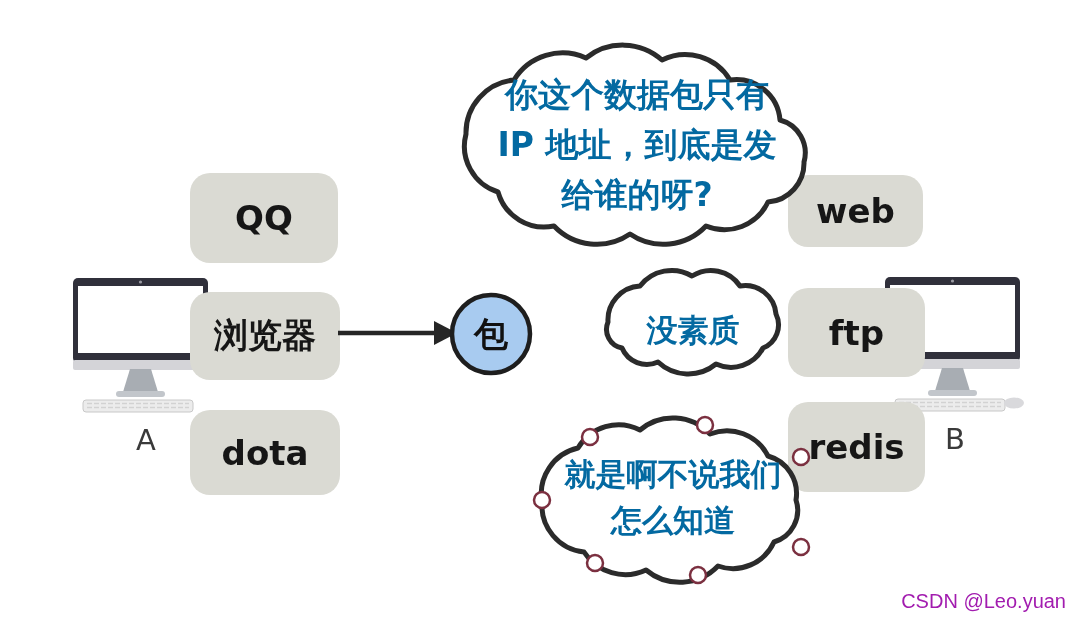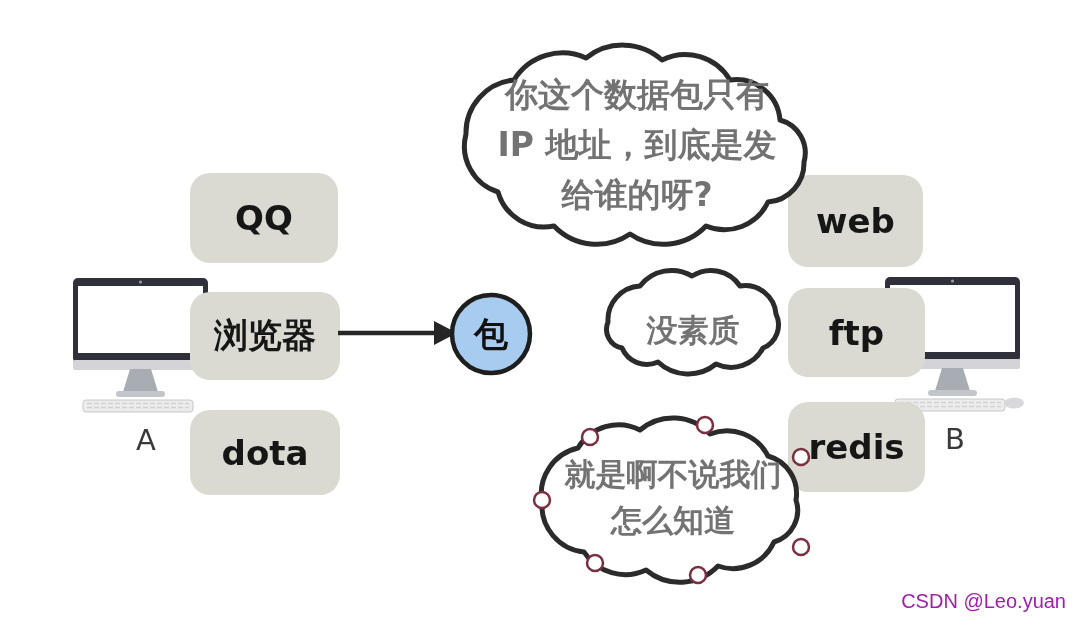--- a/index.html
+++ b/index.html
@@ -21,21 +21,21 @@
     align-items: center;
     justify-content: center;
     font-size: 34px;
     font-weight: 600;
     color: #161616;
     z-index: 2;
   }
   .box-qq     { left: 190px; top: 173px; width: 148px; height: 90px; }
   .box-browser{ left: 190px; top: 292px; width: 150px; height: 88px; }
   .box-dota   { left: 190px; top: 410px; width: 150px; height: 85px; text-align: center; }
-  .box-web    { left: 788px; top: 175px; width: 135px; height: 92px; }
+  .box-web    { left: 788px; top: 175px; width: 135px; height: 72px; }
   .box-ftp    { left: 788px; top: 288px; width: 137px; height: 89px; }
   .box-redis  { left: 788px; top: 402px; width: 137px; height: 90px; }
 
   .computer-svg { position: absolute; z-index: 1; overflow: visible; }
   .computer-a { left: 60px;  top: 272px; }
   .computer-b { left: 872px; top: 271px; }
 
   .host-label {
     position: absolute;
     transform: translate(-50%, -50%);
@@ -58,21 +58,21 @@
   }
 
   .cloud-svg { position: absolute; overflow: visible; z-index: 4; }
   .cloud-top    { left: 458px; top: 42px;  }
   .cloud-middle { left: 598px; top: 266px; }
   .cloud-bottom { left: 536px; top: 418px; }
 
   .cloud-text {
     position: absolute;
     text-align: center;
-    color: #737373;
+    color: #0369a1;
     font-weight: 700;
     z-index: 5;
   }
   .cloud-text-top    { left: 462px; top: 70px;  width: 350px; font-size: 33px; line-height: 50px; }
   .cloud-text-middle { left: 598px; top: 309px; width: 190px; font-size: 31px; line-height: 42px; }
   .cloud-text-bottom { left: 542px; top: 451px; width: 262px; font-size: 31px; line-height: 46px; }
 
   .watermark {
     position: absolute;
     right: 14px; top: 590px;

